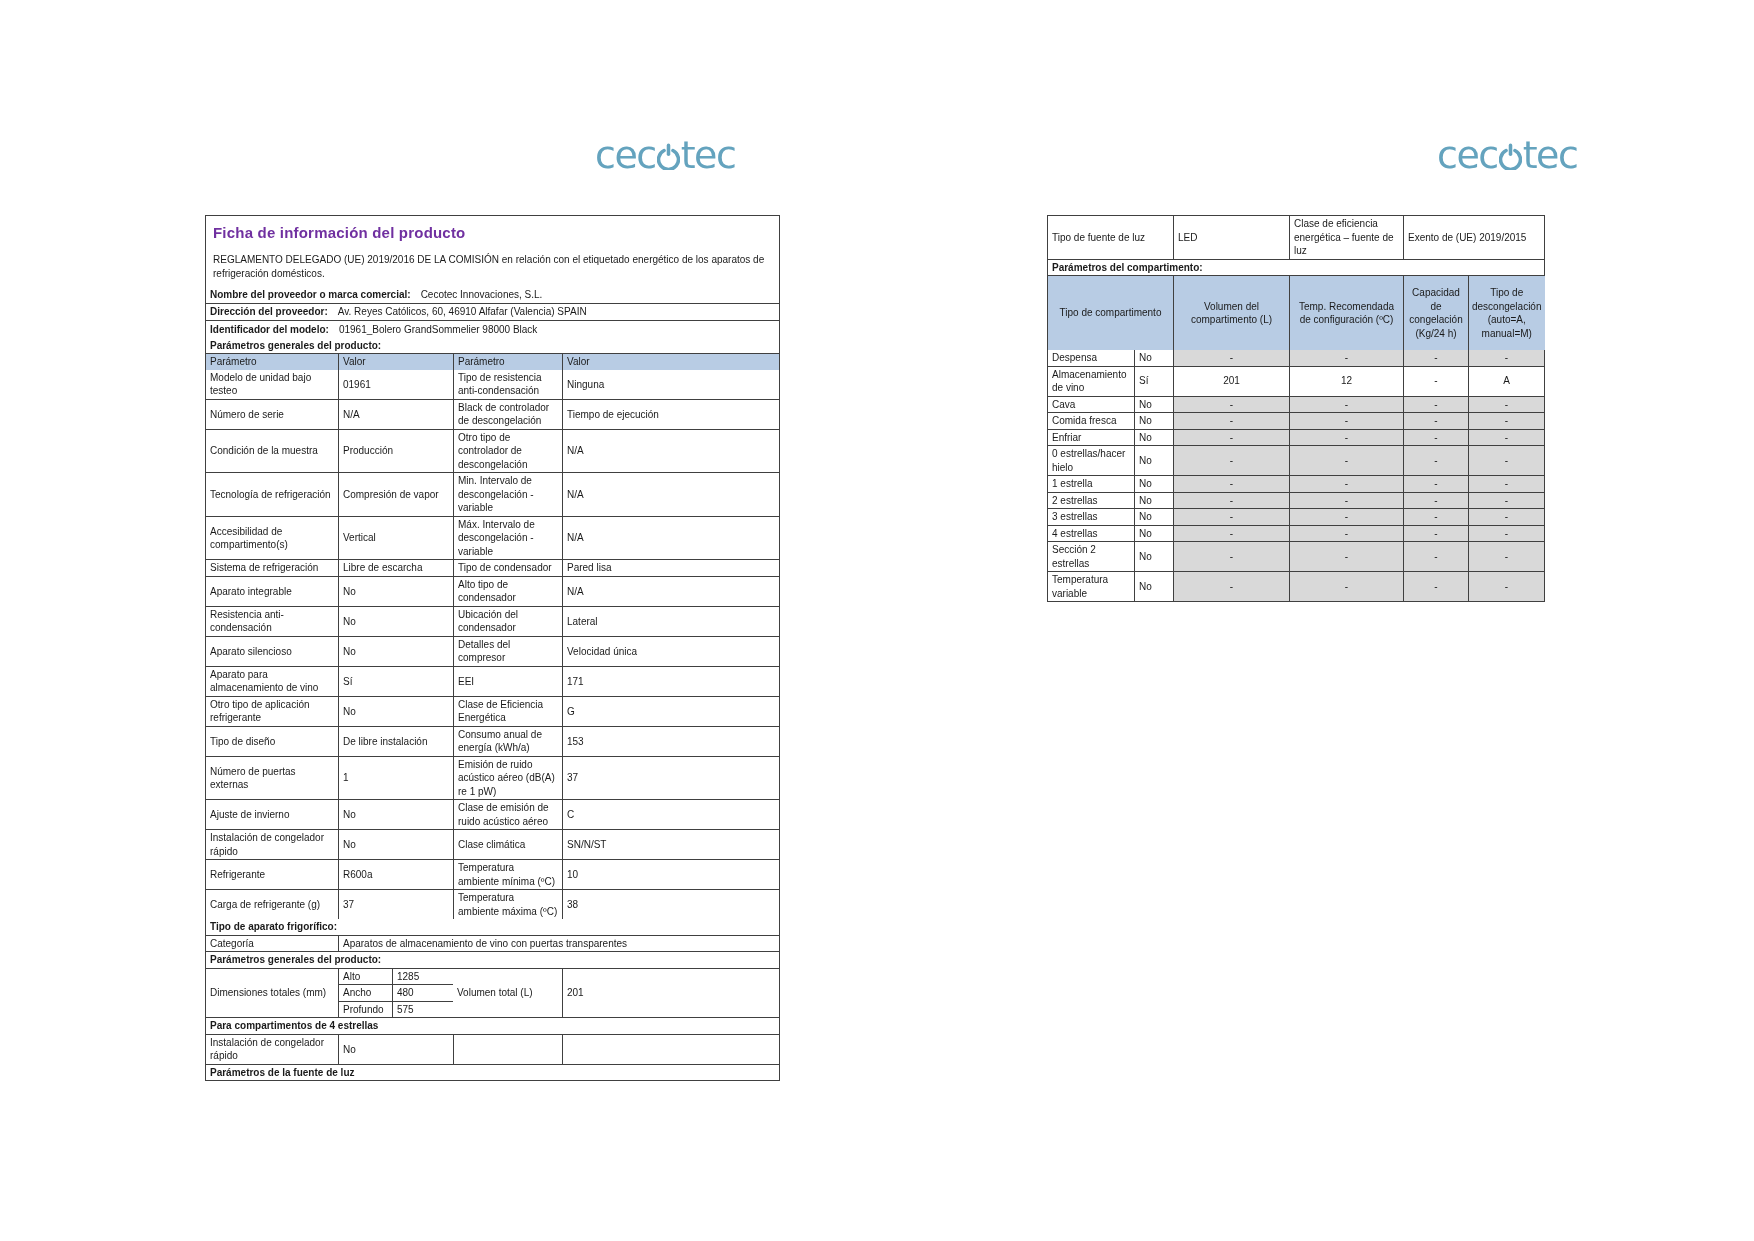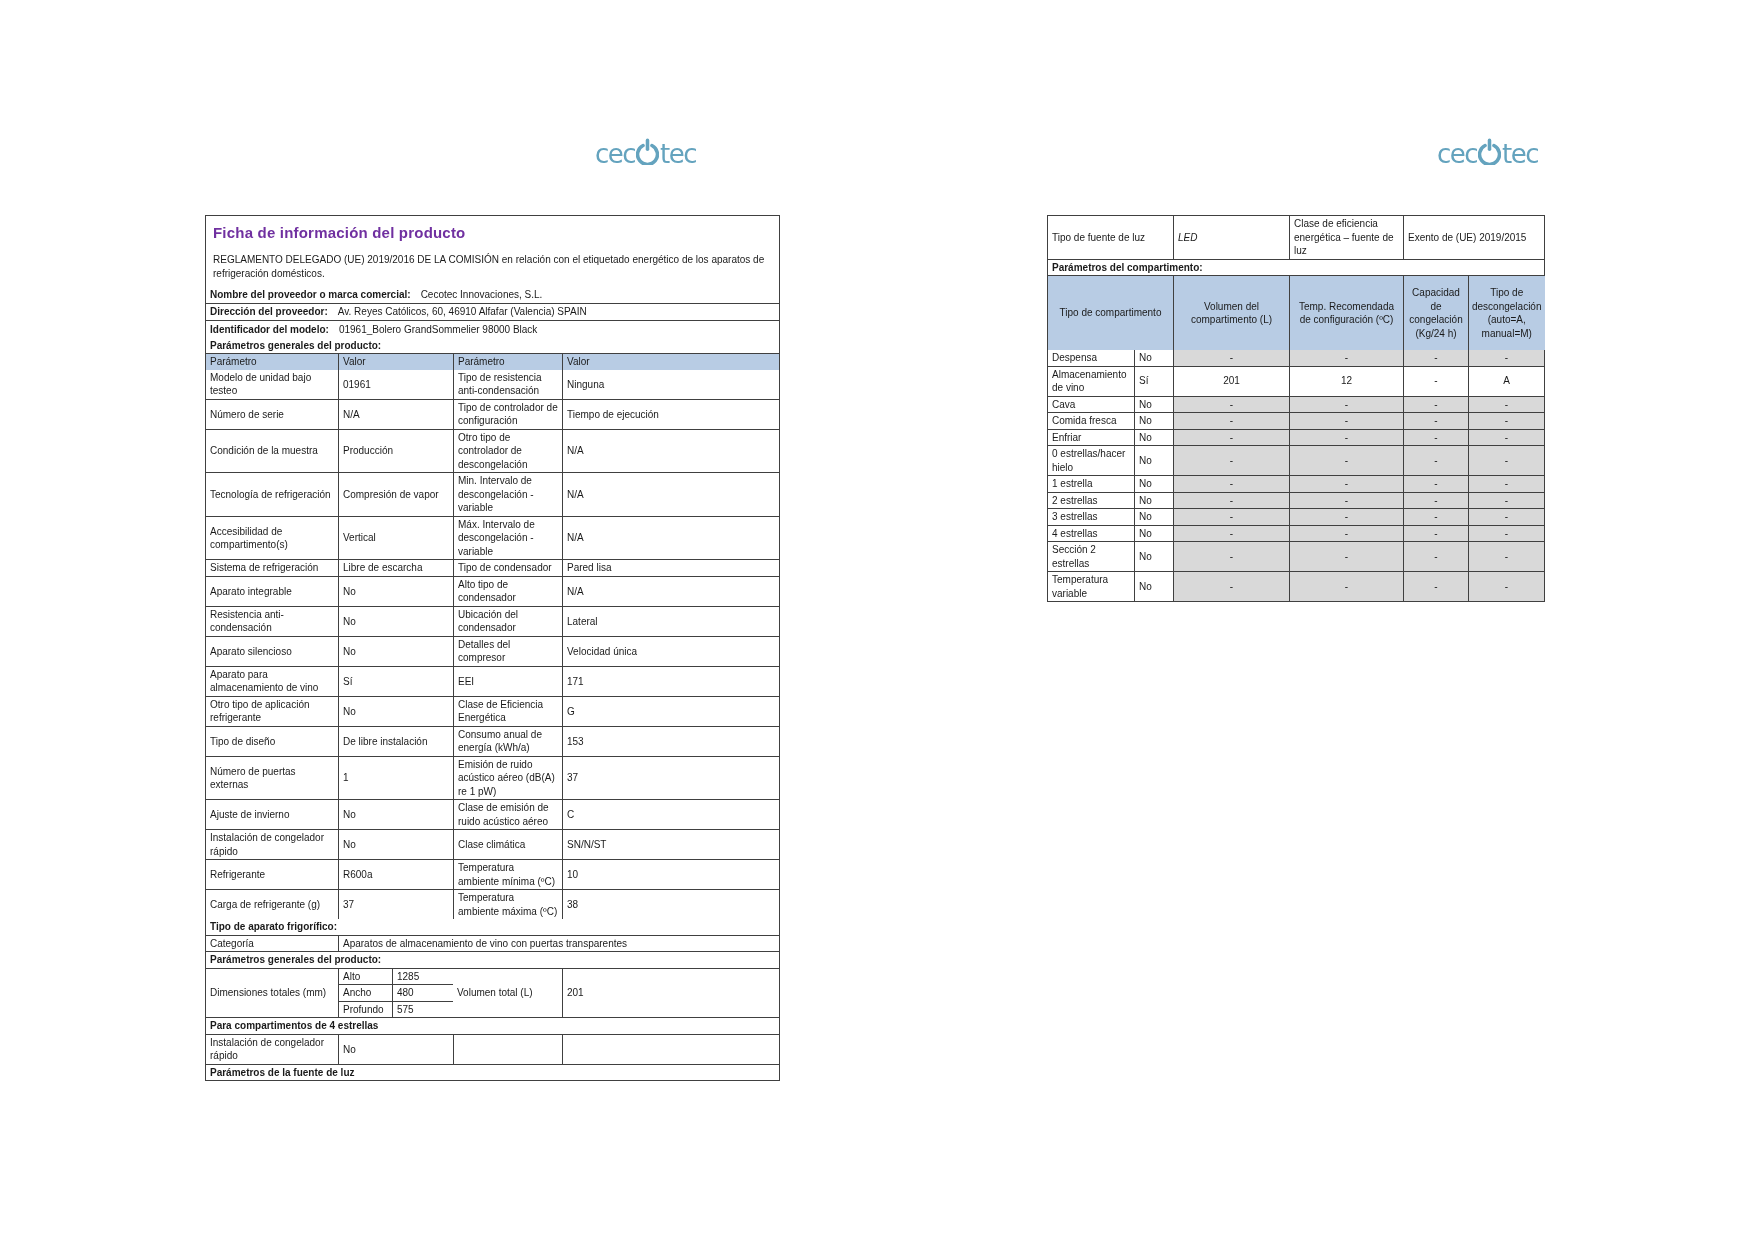--- a/index.html
+++ b/index.html
@@ -13,21 +13,21 @@
   *{box-sizing:border-box;margin:0;padding:0;}
   html,body{width:1754px;height:1241px;}
   body{
     position:relative;background:#ffffff;color:var(--ink);
     font-family:"Liberation Sans",sans-serif;font-size:10px;line-height:1.35;
     overflow:hidden;
   }
 
   
   .logo{position:absolute;top:136px;color:var(--logo);font-family:"DejaVu Sans",sans-serif;
-    font-size:26px;font-weight:400;letter-spacing:-1.5px;line-height:1;display:flex;align-items:baseline;}
+    font-size:38px;font-weight:400;letter-spacing:-1.5px;line-height:1;display:flex;align-items:baseline;}
   .logo svg{width:23px;height:27px;margin:0 1px;position:relative;top:2px;}
   .logo-left{left:595px;}
   .logo-right{left:1437px;}
 
   
   .panel{position:absolute;top:215px;border:1px solid var(--bc);background:#fff;}
   .panel-left{left:205px;width:575px;}
   .panel-right{left:1047px;width:498px;}
   .trow{display:flex;align-items:stretch;}
   .trow + .trow{border-top:1px solid var(--bc);}
@@ -54,21 +54,21 @@
 
   
   .subcol{width:115px;flex:none;display:flex;flex-direction:column;border-left:1px solid var(--bc);}
   .subrow{display:flex;flex:1;}
   .subrow + .subrow{border-top:1px solid var(--bc);}
   .subrow .sl{width:53px;flex:none;padding:1px 4px;display:flex;align-items:center;}
   .subrow .sv{flex:1;border-left:1px solid var(--bc);padding:1px 4px;display:flex;align-items:center;}
 
   
   .r1{width:125px;flex:none;}
-  .r2{width:116px;flex:none;font-style:italic;}
+  .r2{width:116px;flex:none;}
   .r3{width:114px;flex:none;}
   .r4{flex:1;}
   .n{width:86px;flex:none;}
   .yn{width:39px;flex:none;}
   .v1{width:116px;flex:none;}
   .v2{width:114px;flex:none;}
   .v3{width:65px;flex:none;}
   .v4{flex:1;}
   .rrow[data-shade="y"] .val{background:var(--grey);}
   .hdr .cell{padding:10px 3px;}
@@ -139,21 +139,21 @@
       <div class="trow">
         <div class="cell c1">Modelo de unidad bajo testeo</div>
         <div class="cell c2">01961</div>
         <div class="cell c3">Tipo de resistencia anti-condensación</div>
         <div class="cell c4">Ninguna</div>
       </div>
 
       <div class="trow">
         <div class="cell c1">Número de serie</div>
         <div class="cell c2">N/A</div>
-        <div class="cell c3">Tipo de controlador de configuración</div>
+        <div class="cell c3">Black de controlador de descongelación</div>
         <div class="cell c4">Tiempo de ejecución</div>
       </div>
 
       <div class="trow">
         <div class="cell c1">Condición de la muestra</div>
         <div class="cell c2">Producción</div>
         <div class="cell c3">Otro tipo de controlador de descongelación</div>
         <div class="cell c4">N/A</div>
       </div>
 

